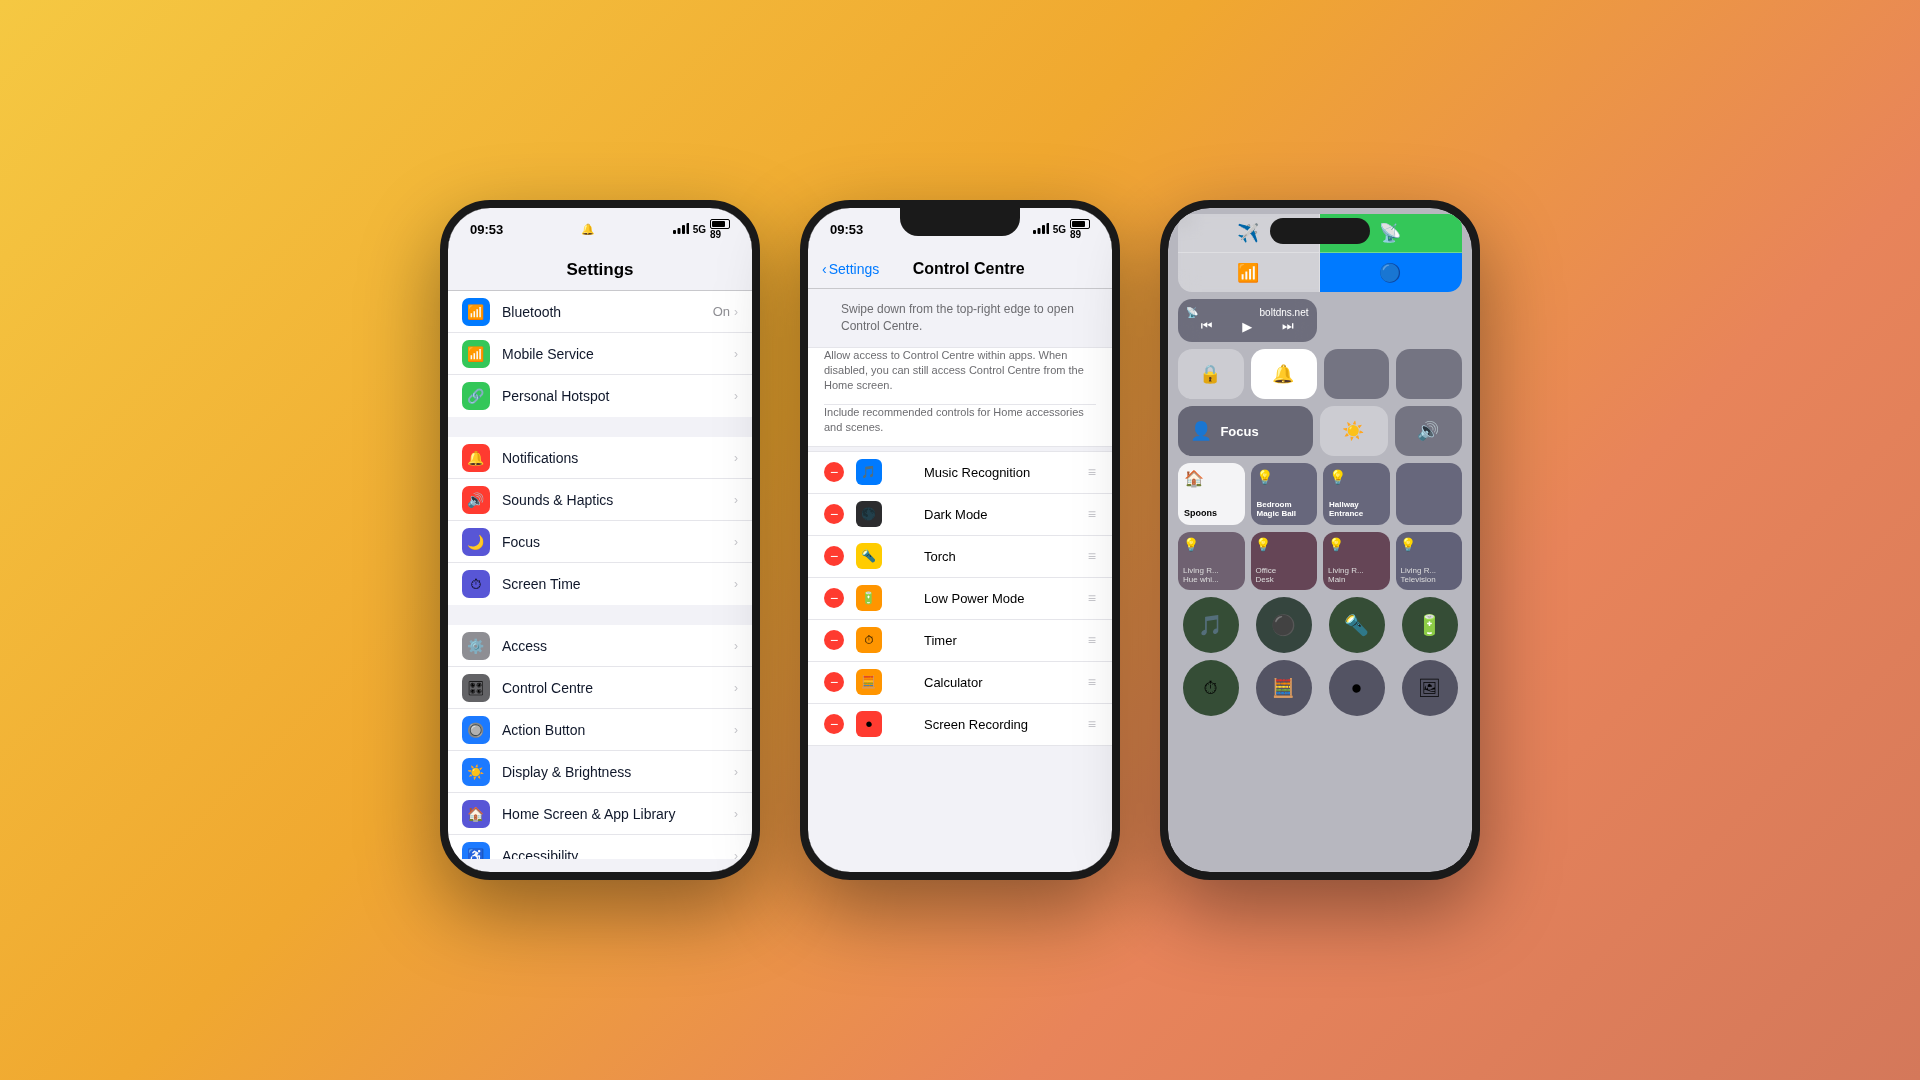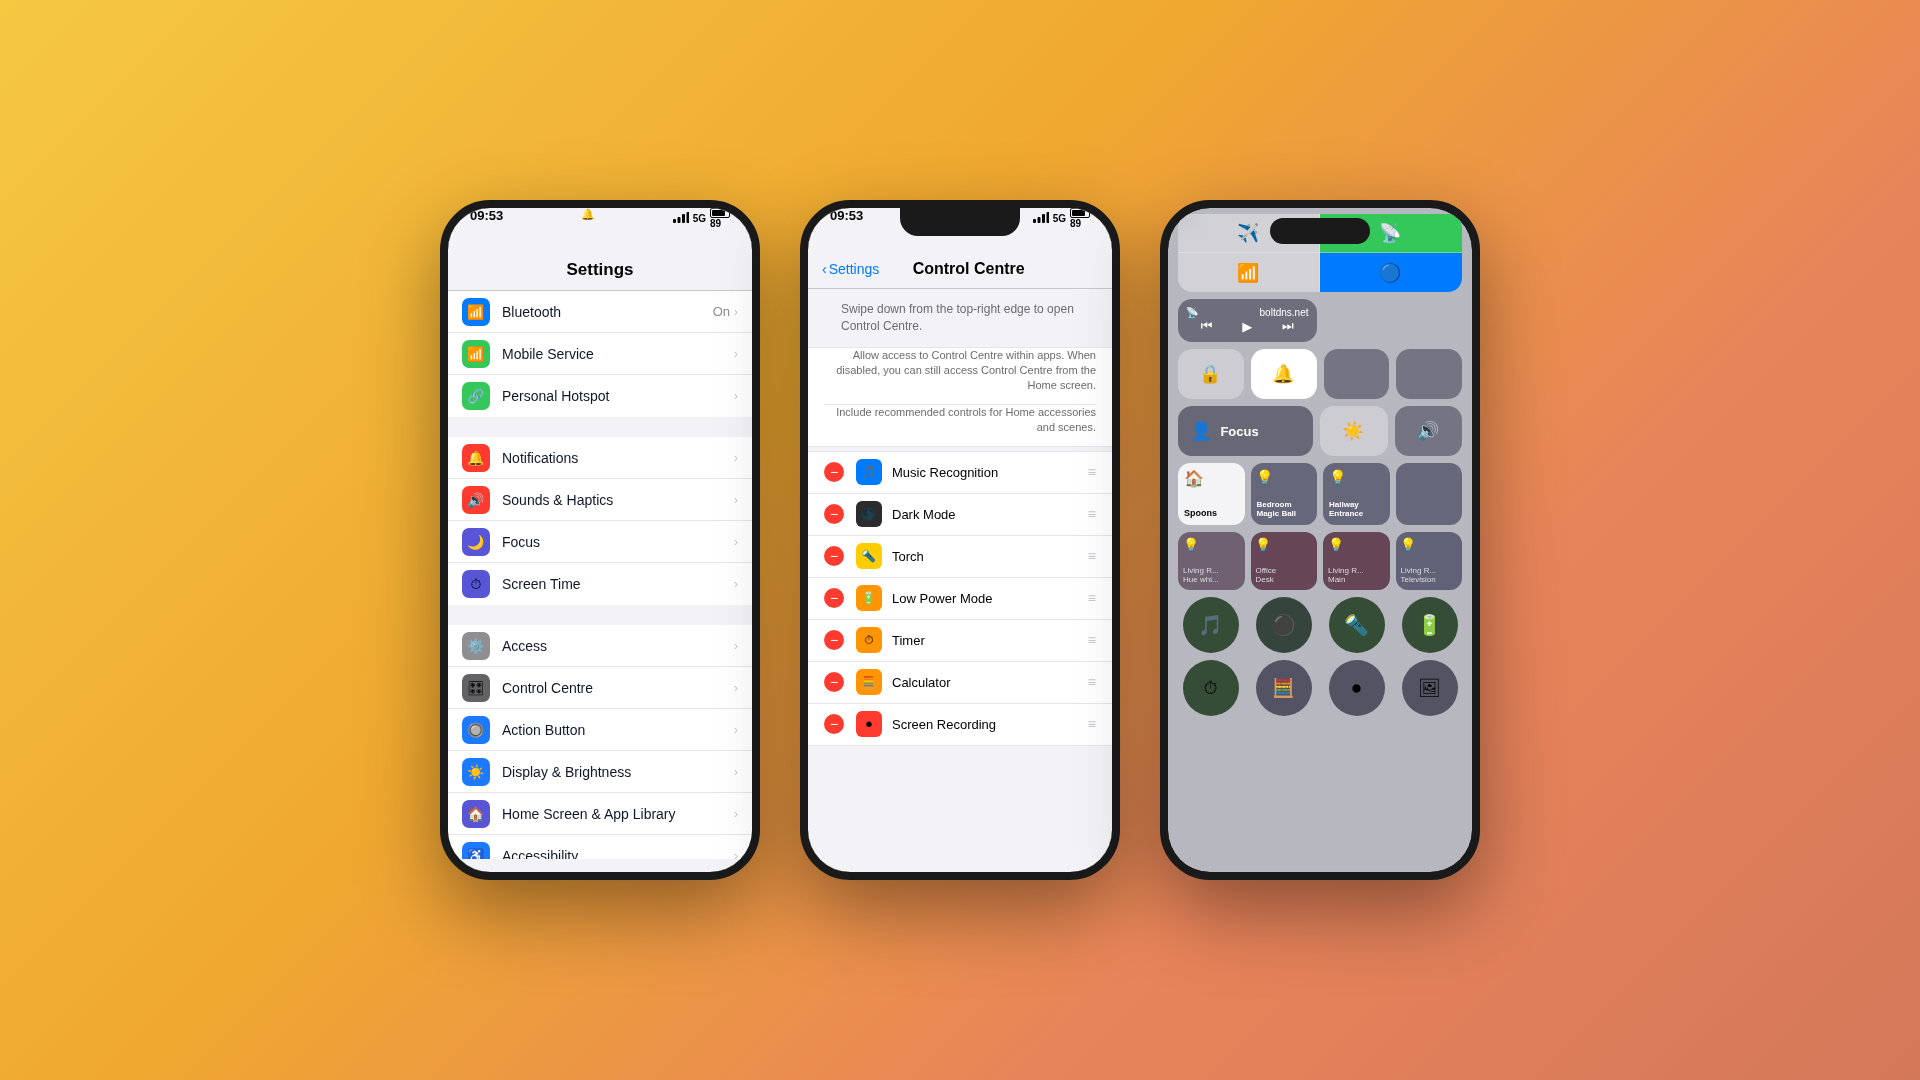--- a/index.html
+++ b/index.html
@@ -56,21 +56,21 @@
       height: 100%;
       background: #f2f2f7;
       overflow: hidden;
       border-radius: 42px;
     }
 
     
     .status-bar {
       height: 48px;
       display: flex;
-      align-items: flex-start;
+      align-items: center;
       justify-content: space-between;
       padding: 0 22px 6px;
       font-size: 11px;
       font-weight: 600;
       color: #000;
     }
 
     .status-bar .time { font-size: 13px; font-weight: 700; }
     .status-bar .right { display: flex; align-items: center; gap: 4px; font-size: 10px; }
 
@@ -207,21 +207,20 @@
       top: 2px;
       right: 2px;
       box-shadow: 0 1px 3px rgba(0,0,0,0.3);
     }
 
     .cc-toggle-desc {
       padding: 8px 0 12px;
       font-size: 11px;
       color: #6c6c70;
       line-height: 1.4;
-      text-align: right;
     }
 
     .cc-section-label {
       font-size: 11px;
       color: #6c6c70;
       padding: 10px 16px 6px;
       text-transform: uppercase;
       letter-spacing: 0.5px;
     }
 
@@ -260,20 +259,21 @@
       display: flex;
       align-items: center;
       justify-content: center;
       font-size: 12px;
       flex-shrink: 0;
     }
 
     .cc-control-label {
       flex: 1;
       font-size: 13px;
+      margin-left: 32px;
     }
 
     .drag-handle {
       color: #c7c7cc;
       font-size: 14px;
     }
 
     .cc-connectivity {
       display: grid;
       grid-template-columns: 1fr 1fr;

